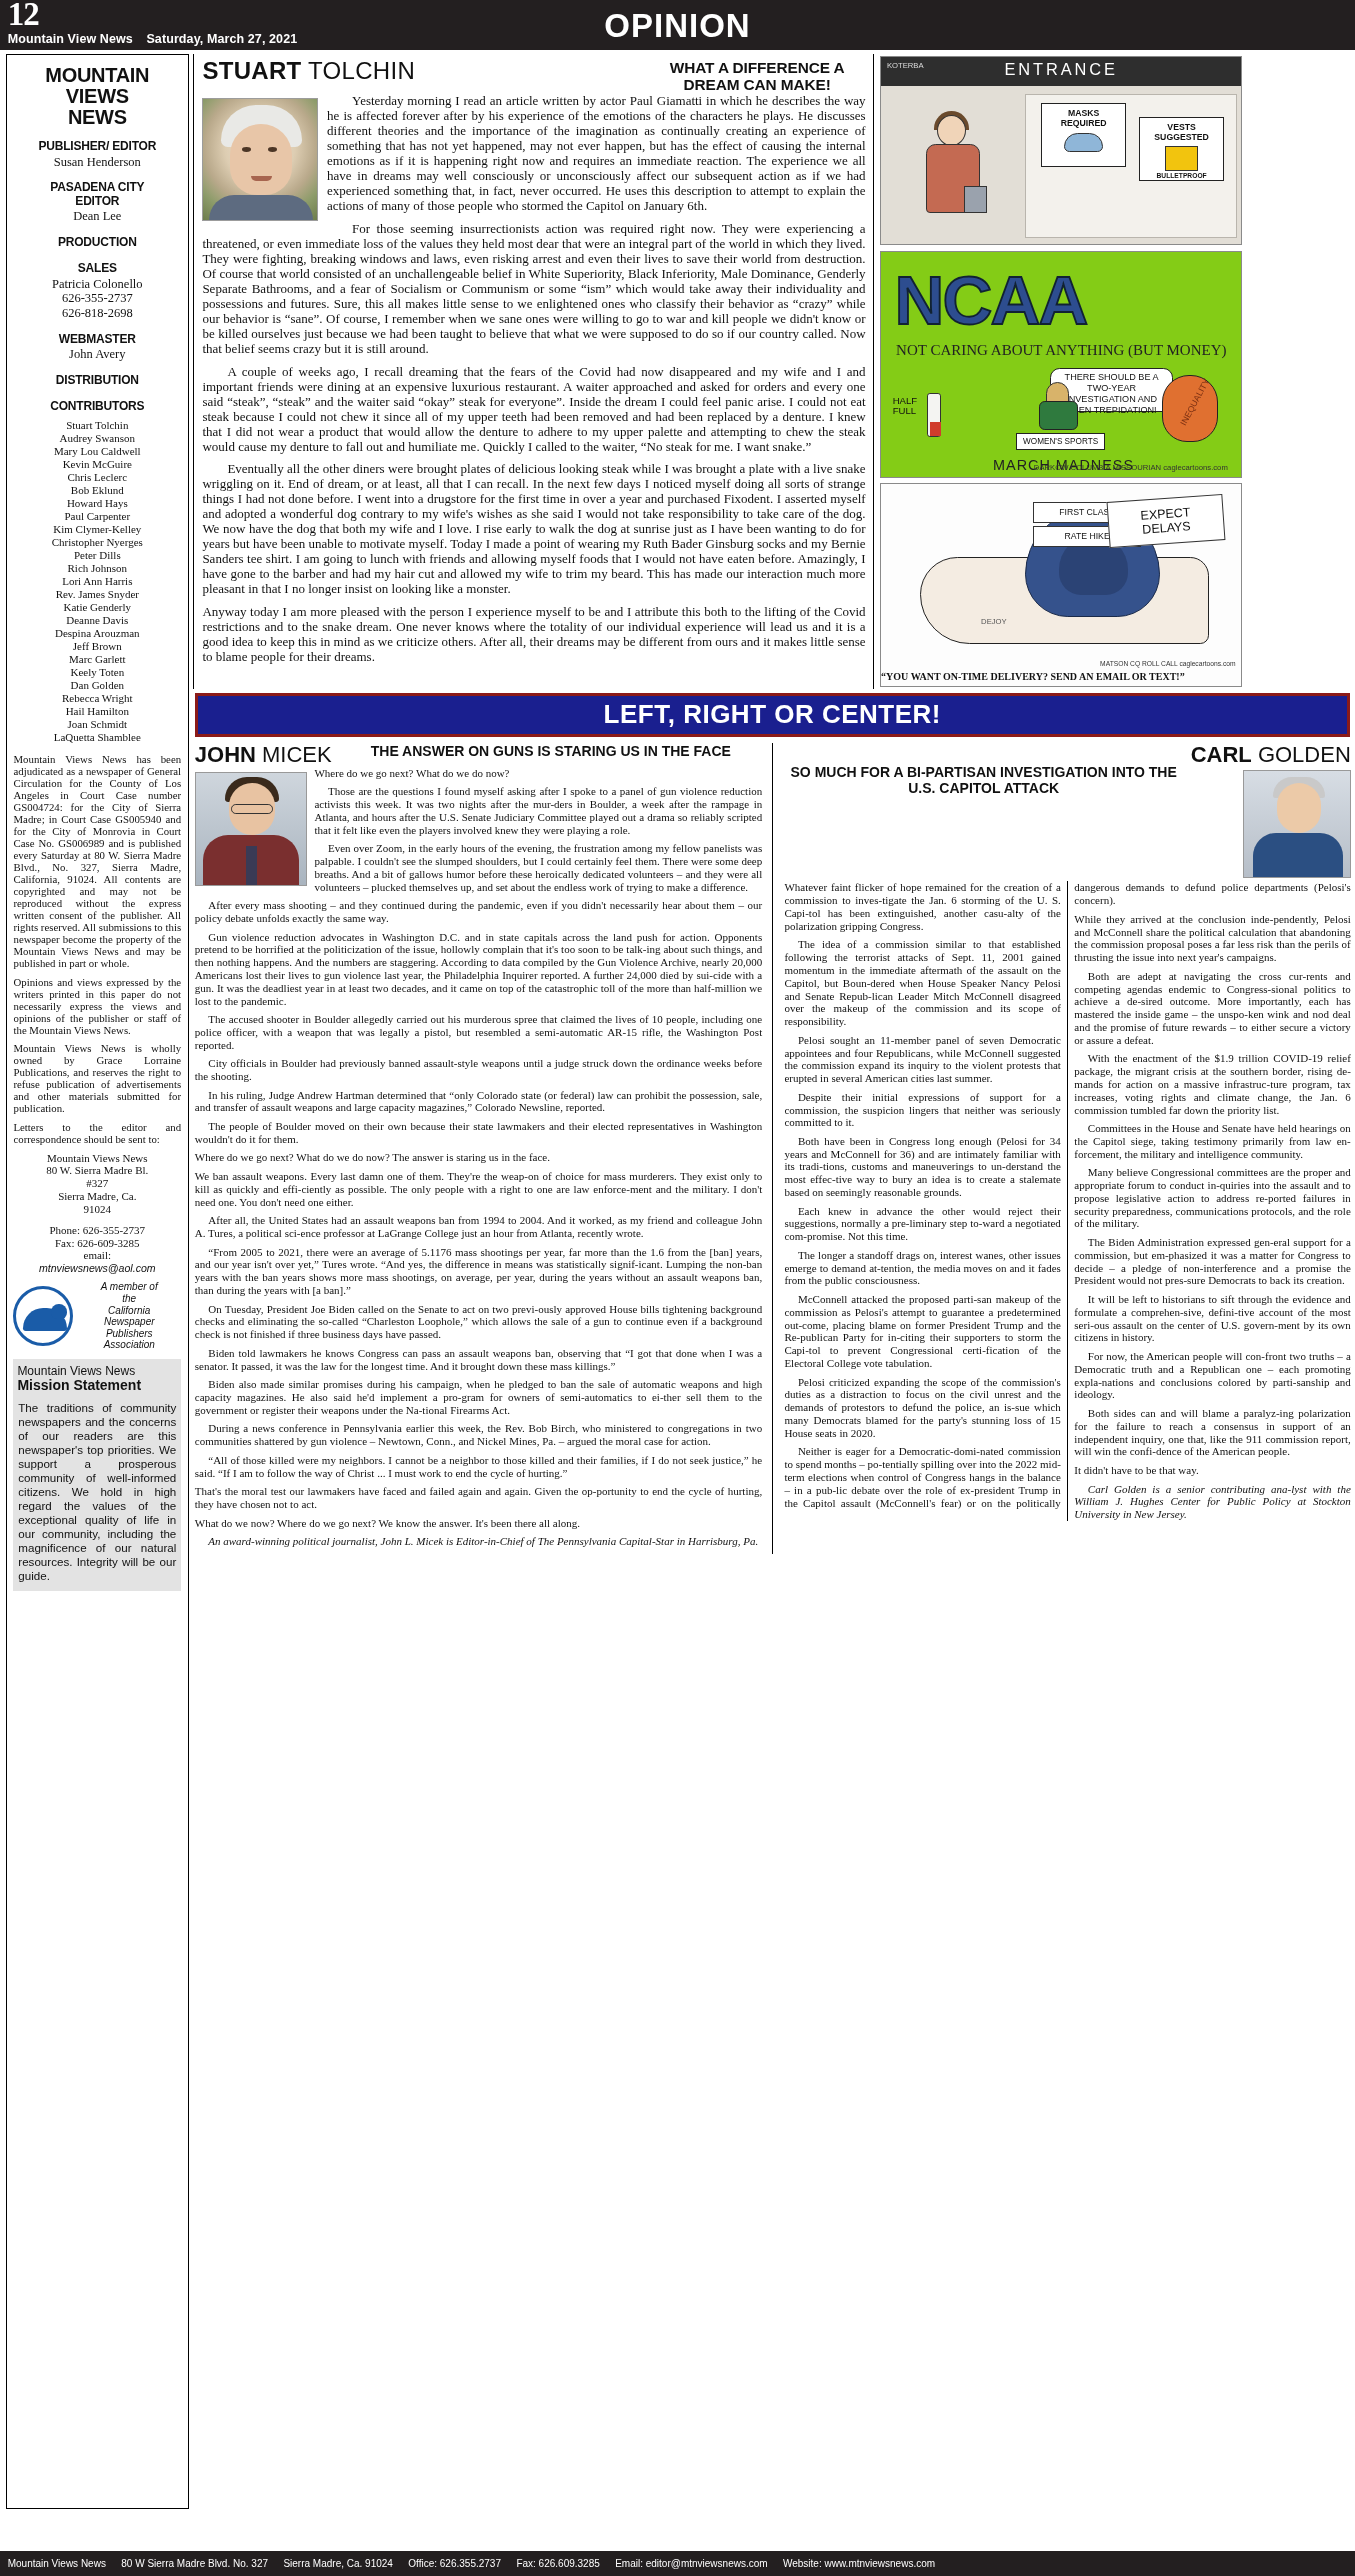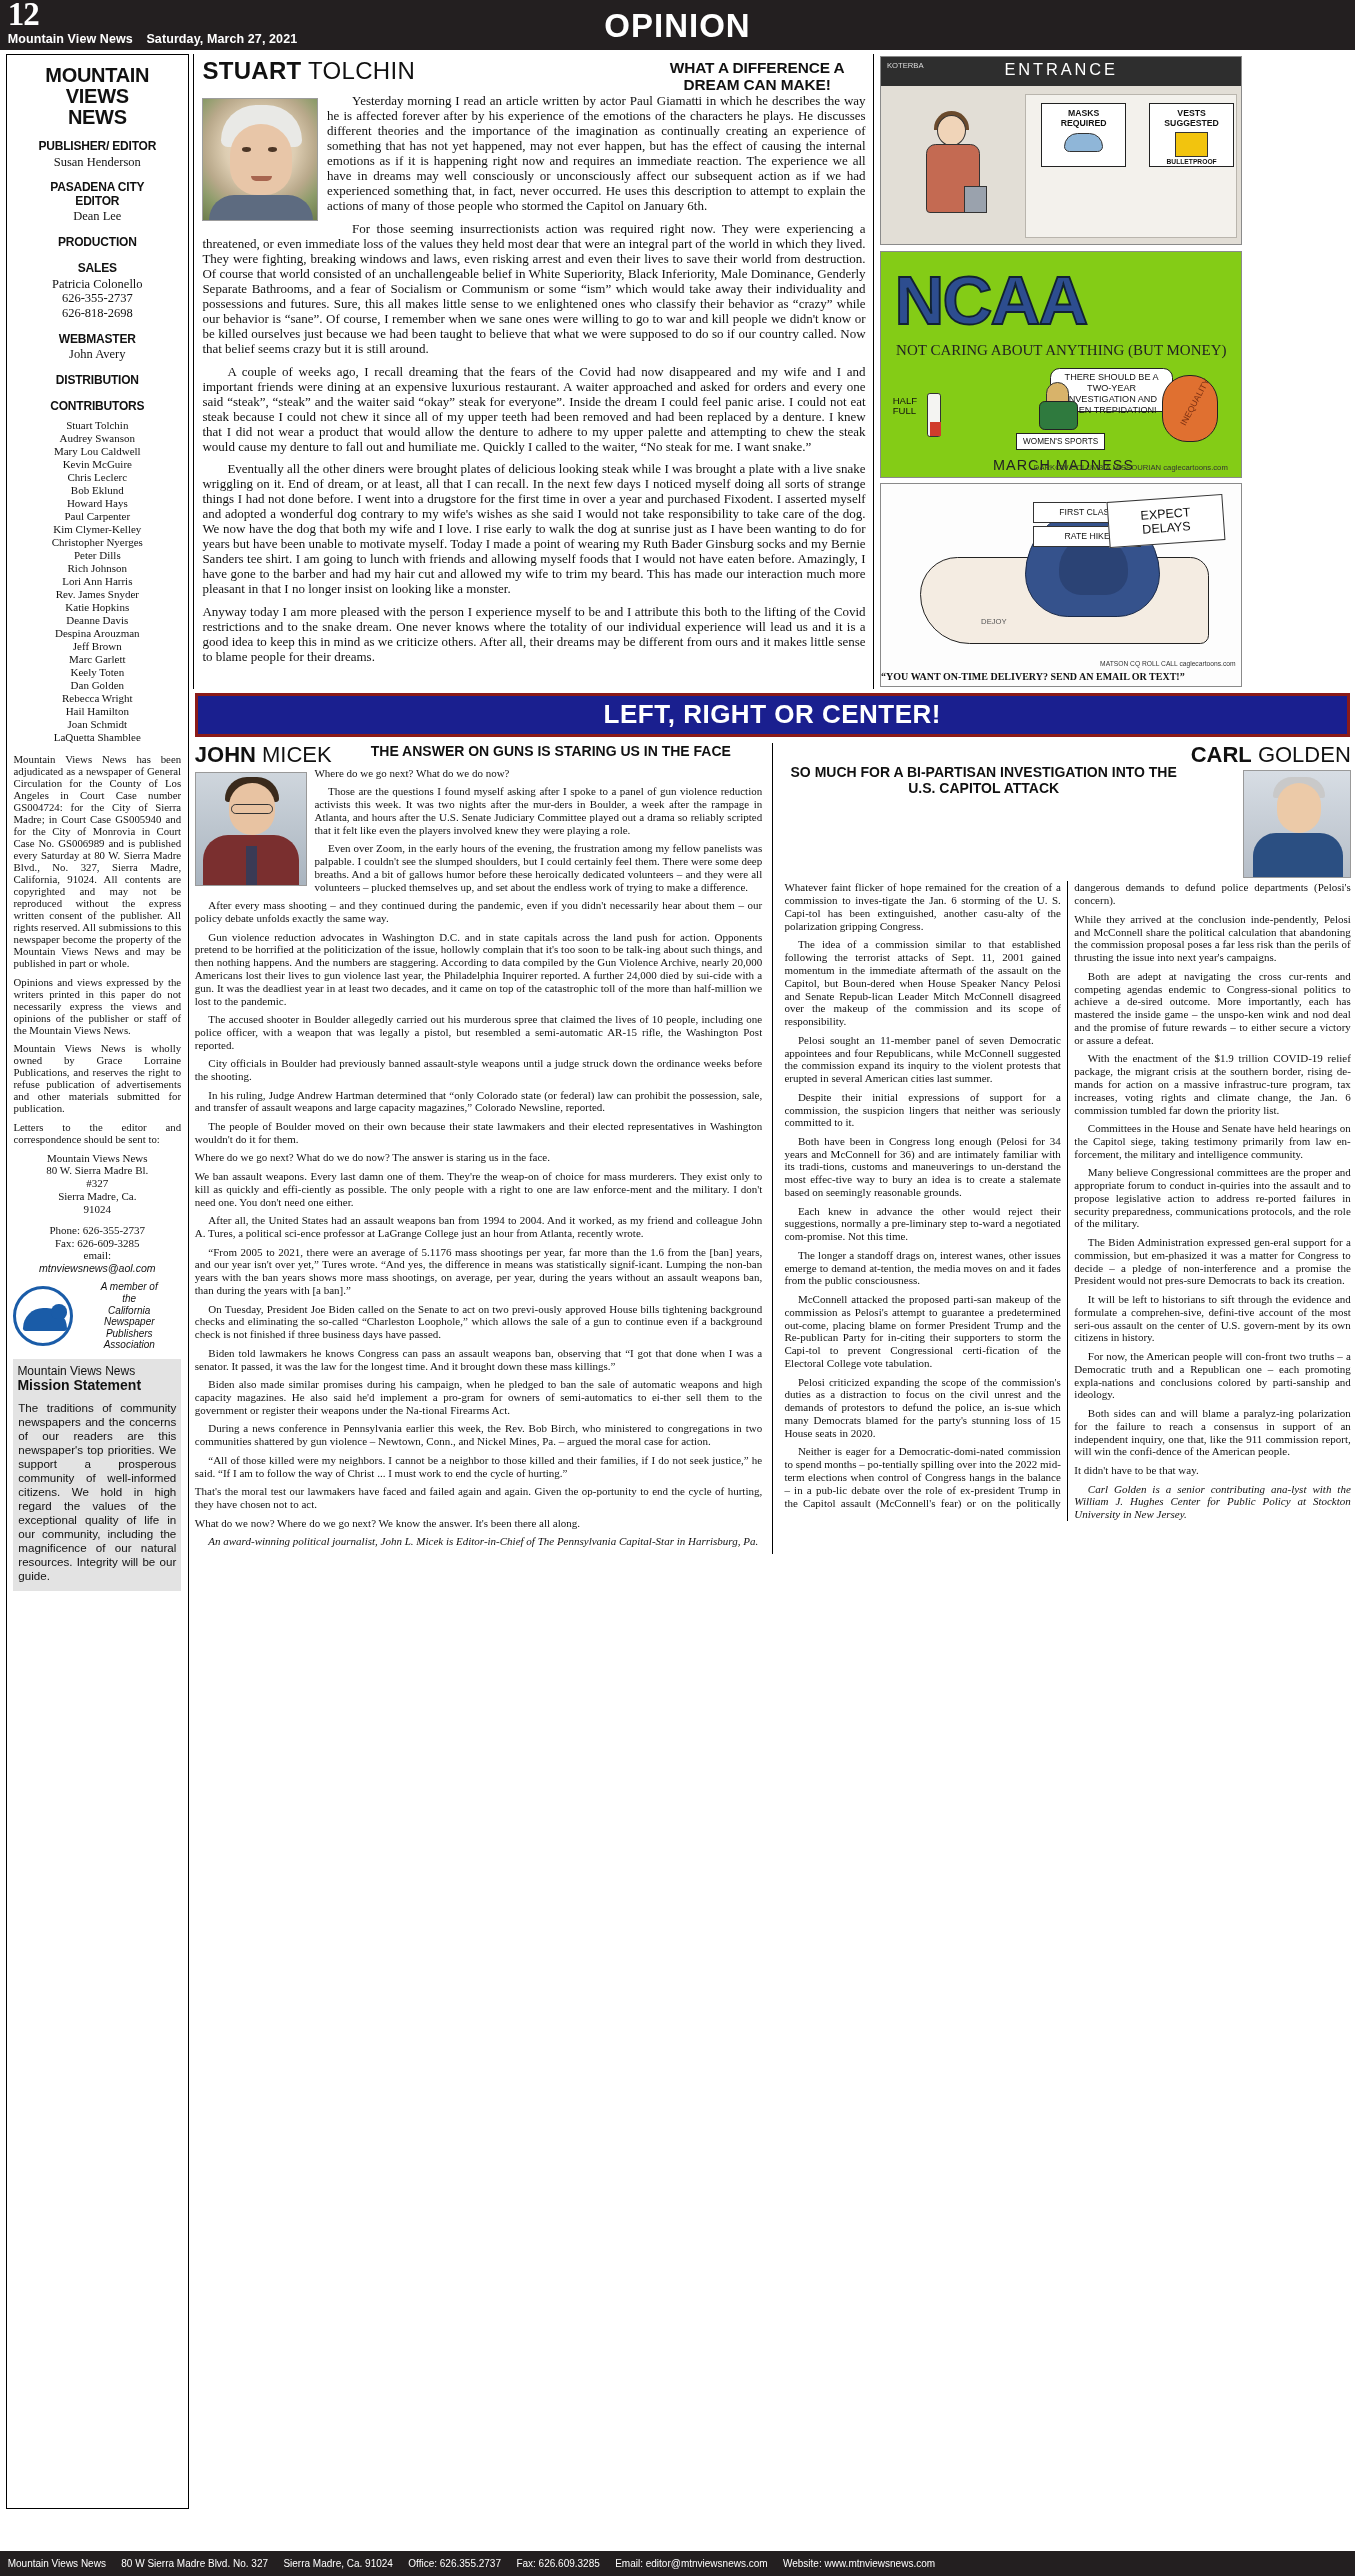--- a/index.html
+++ b/index.html
@@ -248,21 +248,21 @@
     font-size:16.4px; letter-spacing:2.9px;
   }
   .c1 .wall{ position:absolute; left:0; top:29px; width:100%; height:160px; background:#e2ded6; }
   .c1 .glass{ position:absolute; left:144px; top:37px; width:212px; height:144px; background:#f3f1ec; border:1.9px solid #b9b5ad; }
   .c1 .signA,.c1 .signB{
     position:absolute; top:46px; width:85px; height:64px;
     background:#fff; border:1.9px solid #222; text-align:center;
     font-family:"Liberation Sans", sans-serif; font-size:8.7px; font-weight:700; line-height:10.6px;
     padding-top:3.9px;
   }
-  .c1 .signA{ left:160px; } .c1 .signB{ left:268px; }
+  .c1 .signA{ left:160px; } .c1 .signB{ left:258px;margin-top:14px; }
   .c1 .mask{ width:39px;height:19px;margin:3.9px auto 0;background:#8fb6d8;border-radius:19px 19px 7.7px 7.7px;border:1px solid #333; }
   .c1 .vest{ width:33px;height:25px;margin:2.9px auto 0;background:#f2c40e;border:1px solid #333; }
   .c1 .vest-lbl{ font-size:6.7px; }
   .c1 .person{
     position:absolute; left:37px; top:58px; width:69px; height:127px;
   }
   .c1 .person .head{ position:absolute;left:19px;top:0;width:29px;height:31px;background:#f0d4b8;border:1.4px solid #333;border-radius:50%; }
   .c1 .person .hair{ position:absolute;left:16.4px;top:-3.9px;width:35px;height:19px;background:#6a4a2c;border-radius:19px 19px 0 0; }
   .c1 .person .body{ position:absolute;left:7.7px;top:29px;width:54px;height:69px;background:#c46a52;border:1.4px solid #333;border-radius:9.6px 9.6px 3.9px 3.9px; }
   .c1 .person .bag{ position:absolute;left:46px;top:71px;width:23px;height:27px;background:#9aa2ad;border:1.4px solid #333; }
@@ -483,21 +483,21 @@
           <div>Chris Leclerc</div>
           <div>Bob Eklund</div>
           <div>Howard Hays</div>
           <div>Paul Carpenter</div>
           <div>Kim Clymer-Kelley</div>
           <div>Christopher  Nyerges</div>
           <div>Peter Dills</div>
           <div>Rich Johnson</div>
           <div>Lori Ann Harris</div>
           <div>Rev. James Snyder</div>
-          <div>Katie Hopkins</div>
+          <div>Katie Genderly</div>
           <div>Deanne Davis</div>
           <div>Despina Arouzman</div>
           <div>Jeff Brown</div>
           <div>Marc Garlett</div>
           <div>Keely Toten</div>
           <div>Dan Golden</div>
           <div>Rebecca Wright</div>
           <div>Hail Hamilton</div>
           <div>Joan Schmidt</div>
           <div>LaQuetta Shamblee</div>

